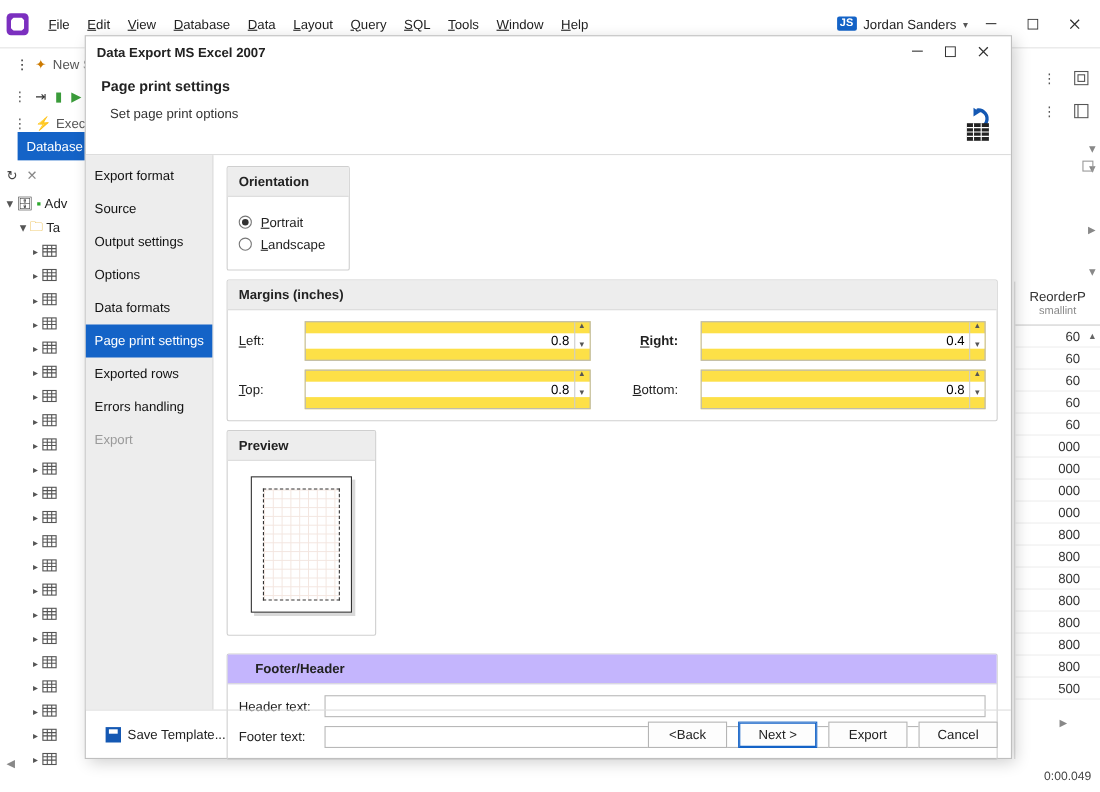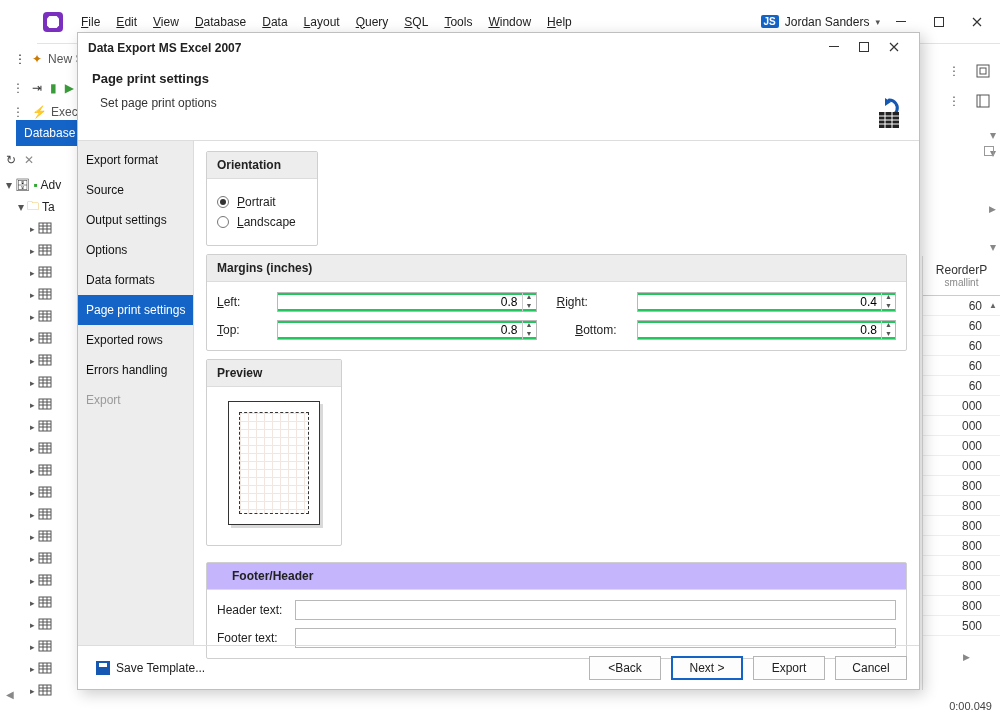--- a/index.html
+++ b/index.html
@@ -1,19 +1,19 @@
 <!DOCTYPE html>
 <html><head>
 <meta charset="utf-8">
 <style>
   * { box-sizing: border-box; margin: 0; padding: 0; font-family: "Segoe UI", Tahoma, sans-serif; font-size: 12px; }
   body { background: #fff; width: 1000px; height: 720px; overflow: hidden; color: #222; position: relative; }
 
   
-  .menubar { height: 44px; display: flex; align-items: center; padding: 0 6px; border-bottom: 1px solid #e3e3e3; margin-left: 37px; }
+  .menubar { height: 44px; display: flex; align-items: center; padding: 0 6px; border-bottom: 1px solid #e3e3e3; }
   .menubar .app-icon { width: 20px; height: 20px; background: #7b2fbf; border-radius: 4px; margin-right: 10px; display: flex; align-items: center; justify-content: center; }
   .menubar .app-icon svg { width: 12px; height: 12px; fill: #fff; }
   .menubar .menu-item { padding: 4px 8px; cursor: default; }
   .menubar .menu-item .ul { text-decoration: underline; }
   .menubar .spacer { flex: 1; }
   .menubar .user { display: flex; align-items: center; gap: 6px; }
   .userbadge { background:#1463c7; color:#fff; font-weight:bold; font-size:10px; padding:1px 3px; border-radius:2px; }
   .menubar .win-ctrl { width: 34px; height: 22px; display: flex; align-items:center; justify-content:center; margin-left:4px; }
   .menubar .win-ctrl svg { width:10px; height:10px; }
 
@@ -72,21 +72,21 @@
   .panel .pb { padding:10px;}
   .orient { width:112px;}
   .margins { flex:1;}
   .preview { width:136px;}
   .radio { display:flex; align-items:center; gap:8px; margin:6px 0;}
   .radio .r { width:12px; height:12px; border:1px solid #777; border-radius:50%; display:flex; align-items:center; justify-content:center;}
   .radio .r.sel::after { content:""; width:6px; height:6px; border-radius:50%; background:#333;}
   .mgrid { display:grid; grid-template-columns: 40px 1fr 60px 1fr; gap:8px 20px; align-items:center;}
   .mgrid label { text-align:left;}
   .mgrid .u { text-decoration:underline;}
-  .spin { height:20px; border:1px solid #b8b8b8; display:flex; align-items:center; position:relative; background:#22c55e;}
+  .spin { height:36px; border:1px solid #b8b8b8; display:flex; align-items:center; position:relative; background:#fde047;}
   .spin input { border:none; width:100%; text-align:right; padding:0 18px 0 4px; outline:none; font-size:12px;}
   .spin .sp { position:absolute; right:0; top:0; bottom:0; width:14px; border-left:1px solid #ccc; display:flex; flex-direction:column;}
   .spin .sp span { flex:1; font-size:7px; text-align:center; color:#555; line-height:8px;}
 
   .footerhdr { border:1px solid #cfcfcf; border-radius:2px; margin-top:8px;}
   .footerhdr .ph { background:#c4b5fd; padding:6px 25px; font-weight:600; border-bottom:1px solid #dcdcdc;}
   .footerhdr .pb { padding:10px; display:grid; grid-template-columns:70px 1fr; gap:8px 8px; align-items:center;}
   .txt { height:20px; border:1px solid #b8b8b8; background:#fff;}
 
   .preview .pb { display:flex; justify-content:center; padding:14px 10px 20px;}
@@ -529,21 +529,21 @@
           <div class="pb">
             <div class="mgrid">
               <label><span class="u">L</span>eft:</label>
               <div class="spin">
                   <input value="0.8" style="">
                   <div class="sp">
                     <span>▲</span>
                     <span>▼</span>
                   </div>
                 </div>
-              <label style="text-align:left;"><span class="u">R</span>ight:</label>
+              <label style="text-align:right;font-weight:bold;"><span class="u">R</span>ight:</label>
               <div class="spin">
                   <input value="0.4" style="">
                   <div class="sp">
                     <span>▲</span>
                     <span>▼</span>
                   </div>
                 </div>
               <label><span class="u">T</span>op:</label>
               <div class="spin">
                   <input value="0.8" style="">

